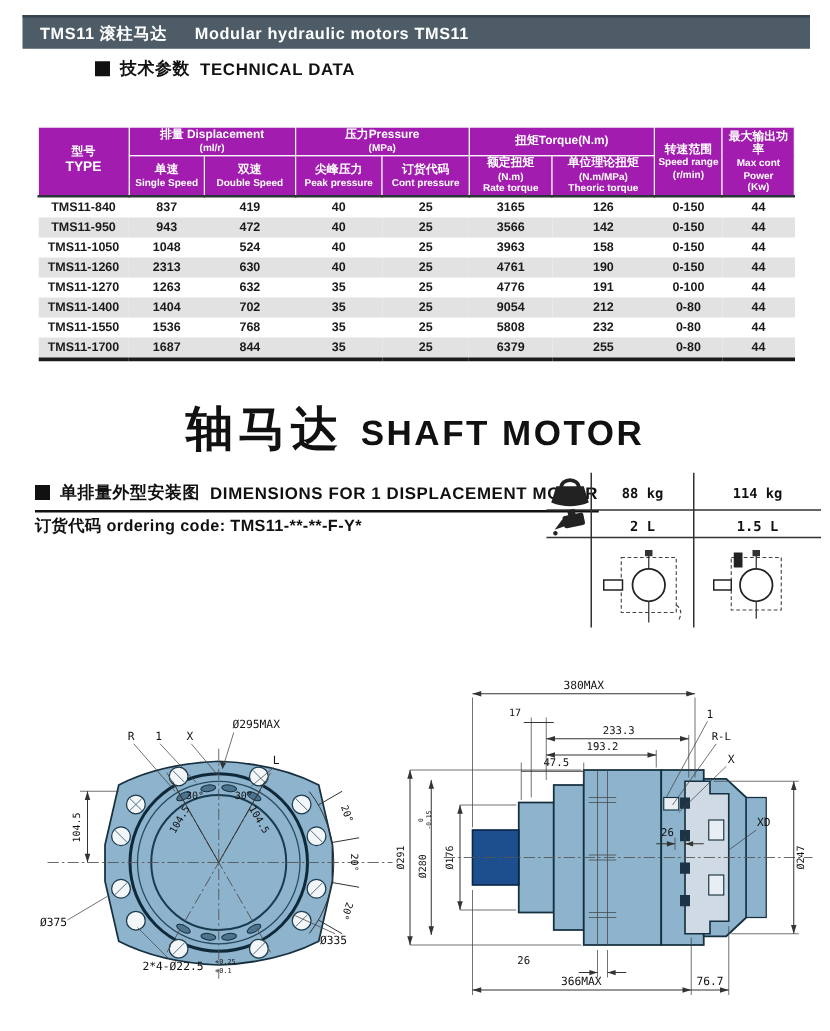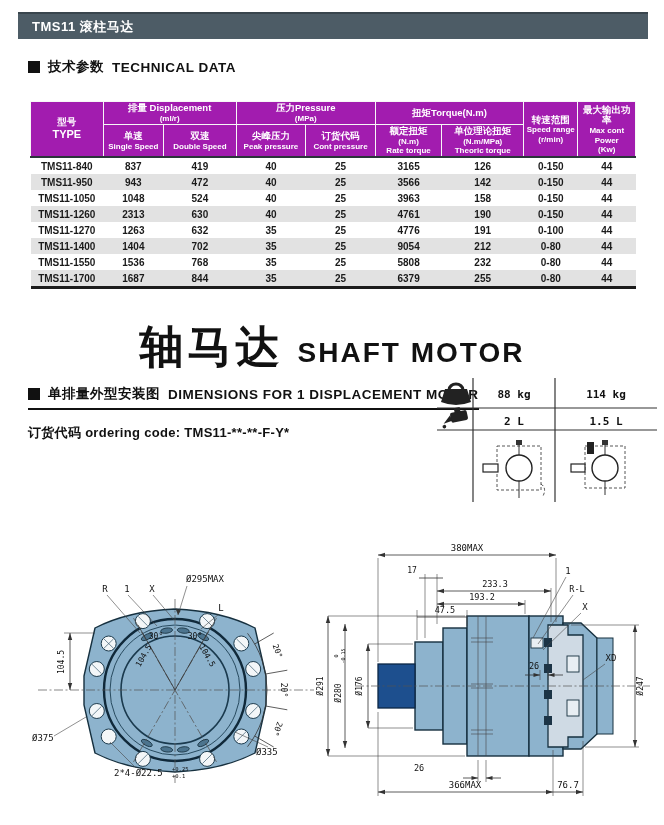--- a/index.html
+++ b/index.html
@@ -15,21 +15,21 @@
     box-sizing:border-box;padding-left:14px;gap:22px;
     border-top:2px solid #39454d;
     font-size:13px;font-weight:bold;letter-spacing:.5px;
   }
   
   .sec-heading{
     position:absolute;left:28px;display:flex;align-items:center;gap:8px;
     font-size:13.5px;font-weight:bold;letter-spacing:.5px;
   }
   .sec-heading .sq{width:12px;height:12px;background:#111;flex:0 0 auto;}
-  #tech-heading{top:58px;}
+  #tech-heading{top:46px;margin-left:48px;}
   #dim-heading{top:385px;border-bottom:2px solid #111;padding-bottom:5px;}
   
   .datatable{
     position:absolute;left:30px;top:101px;width:606px;border-collapse:collapse;
     table-layout:fixed;
   }
   .datatable th{
     background:#a21caf;color:#fff;font-weight:bold;
     border:1px solid #f7f7f7;padding:1px 0;vertical-align:middle;text-align:center;
     line-height:1.15;
@@ -40,43 +40,44 @@
     text-align:center;font-size:10px;font-weight:bold;padding:2.5px 0;color:#1a1a1a;
   }
   .datatable tbody tr:nth-child(even){background:#e2e2e2;}
   .datatable tbody tr:last-child td{border-bottom:3px solid #1c1c1c;}
   .datatable thead{border-bottom:2px solid #2b343a;}
   
   .shaft-title{
     position:absolute;left:0;top:318px;width:100%;text-align:center;
     font-weight:bold;white-space:nowrap;
   }
-  .shaft-title .cn{font-size:44px;letter-spacing:4px;}
+  .shaft-title .cn{font-size:38px;letter-spacing:4px;}
   .shaft-title .en{font-size:28px;letter-spacing:2px;margin-left:14px;}
   
   .ordering{
-    position:absolute;left:28px;top:424px;font-size:13px;font-weight:bold;letter-spacing:.3px;
+    position:absolute;left:28px;top:412px;font-size:13px;font-weight:bold;letter-spacing:.3px;
   }
   
   svg text{fill:#111;font-family:"DejaVu Sans Mono","Liberation Mono",monospace;}
   .dimline{stroke:#333;stroke-width:0.8;fill:none;}
   .thinline{stroke:#444;stroke-width:0.6;fill:none;}
   .dashdot{stroke:#555;stroke-width:0.7;fill:none;stroke-dasharray:9 2.5 2 2.5;}
   .bodyfill{fill:#8db3cd;stroke:#16303f;stroke-width:1.4;}
   .bodyfill2{fill:#8db3cd;stroke:#16303f;stroke-width:1;}
   .arrow{fill:#333;stroke:none;}
   #front-view{position:absolute;left:28px;top:545px;}
   #side-view{position:absolute;left:315px;top:538px;}
   #info-table{position:absolute;left:437px;top:378px;}
 </style>
 </head>
 <body>
 
 <div class="banner">
   <span>TMS11 滚柱马达</span>
+  <span>Modular hydraulic motors TMS11</span>
 </div>
 
 <div class="sec-heading" id="tech-heading">
   <span class="sq"></span>
   <span>技术参数</span>
   <span>TECHNICAL DATA</span>
 </div>
 
 <table class="datatable">
   <colgroup>

